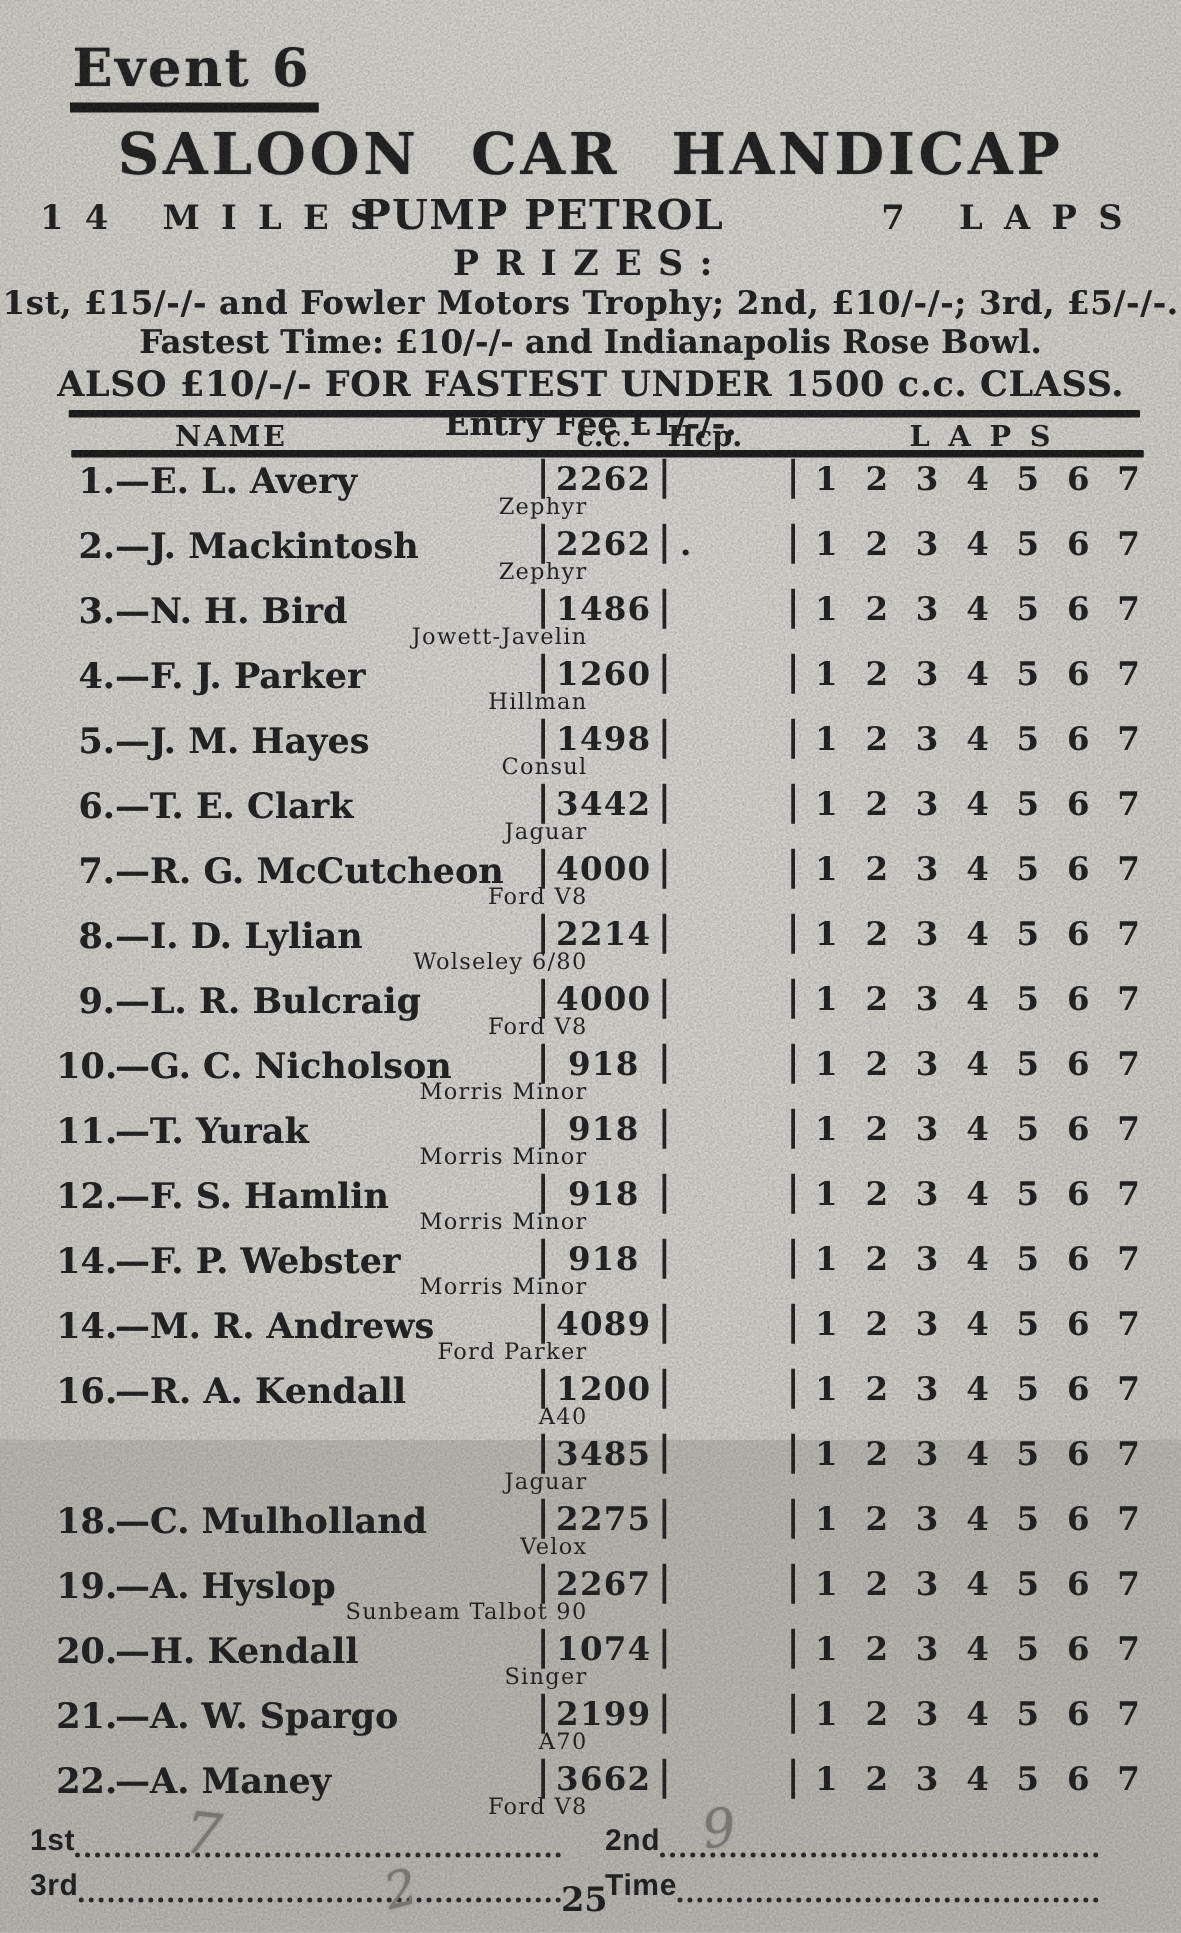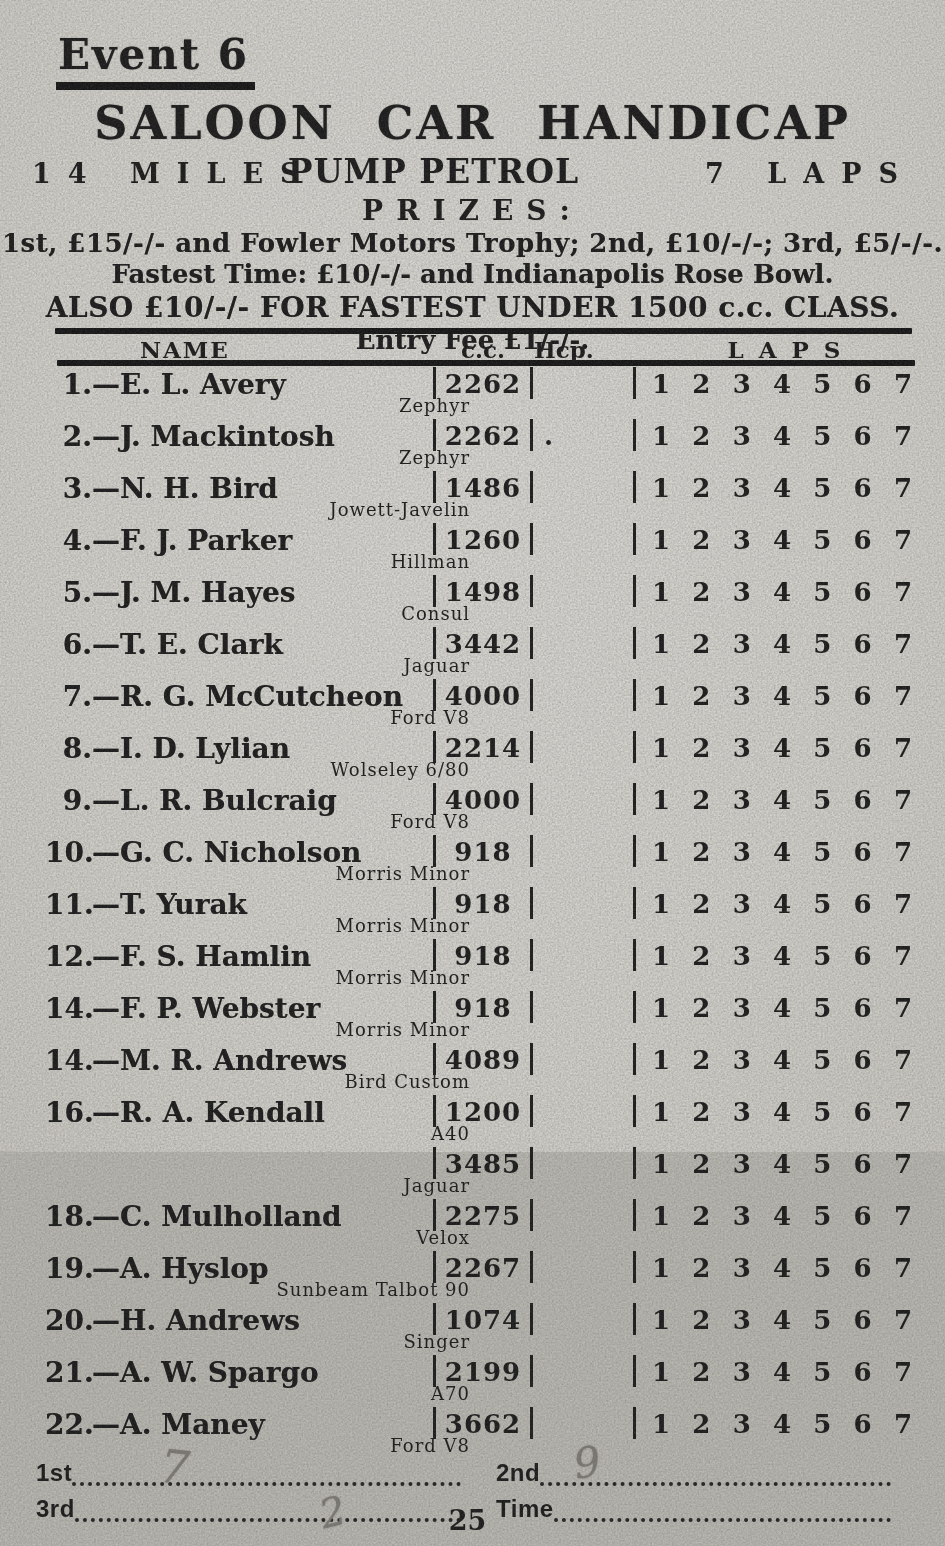--- a/index.html
+++ b/index.html
@@ -61,21 +61,21 @@
   .b1{left:433px;}
   .b2{left:530px;}
   .b3{left:633px;}
   .cell-cc{position:absolute;left:437px;top:1px;width:92px;text-align:center;font-size:26px;font-weight:bold;letter-spacing:1px;}
   .cell-hcp{position:absolute;left:534px;top:1px;width:96px;padding-left:10px;box-sizing:border-box;font-size:26px;font-weight:bold;}
   .cell-laps{position:absolute;left:652px;top:1px;width:260px;display:flex;justify-content:space-between;font-size:26px;font-weight:bold;}
   .cell-car{position:absolute;left:140px;top:27px;width:330px;text-align:right;font-size:18px;font-weight:400;letter-spacing:1px;white-space:nowrap;}
 
   
   .results{position:absolute;left:0;top:1456px;width:945px;font-family:"Liberation Sans",sans-serif;}
-  .res-grid{display:grid;grid-template-columns:425px 395px;column-gap:35px;row-gap:6px;padding-left:36px;}
+  .res-grid{display:grid;grid-template-columns:425px 395px;column-gap:35px;row-gap:6px;padding-left:24px;}
   .res-item{display:flex;align-items:flex-end;}
   .res-label{font-size:24px;font-weight:bold;letter-spacing:.5px;line-height:1;padding-bottom:1px;}
   .res-line{flex:1;position:relative;border-bottom:4px dotted #232323;height:26px;}
   .hw{position:absolute;color:#7e7b76;font-family:"DejaVu Serif",serif;font-style:italic;line-height:1;
       text-shadow:0 0 2px rgba(125,122,118,.6);}
   .hw-first{left:88px;bottom:-8px;font-size:46px;transform:rotate(6deg);}
   .hw-second{left:34px;bottom:-2px;font-size:42px;transform:rotate(-8deg);}
   .hw-third{left:245px;bottom:-14px;font-size:40px;transform:rotate(-14deg);}
   .hw-time{left:40px;bottom:0;font-size:40px;}
   .page-number{position:absolute;left:0;top:1505px;width:945px;text-align:center;
@@ -426,21 +426,21 @@
       <div class="cell-laps">
                 <span>1</span>
                 <span>2</span>
                 <span>3</span>
                 <span>4</span>
                 <span>5</span>
                 <span>6</span>
                 <span>7</span>
               </div>
     </div>
-    <div class="cell-car">Bird Custom</div>
+    <div class="cell-car">Ford Parker</div>
   </div>
 
   <div class="row">
     <div class="row-main">
       <div class="cell-name">
         <span class="num">16.</span><span class="sep">—</span><span class="nm">R. A. Kendall</span>
       </div>
       <div class="vbar b1"></div>
       <div class="cell-cc">1200</div>
       <div class="vbar b2"></div>
@@ -521,21 +521,21 @@
                 <span>6</span>
                 <span>7</span>
               </div>
     </div>
     <div class="cell-car">Sunbeam Talbot 90</div>
   </div>
 
   <div class="row">
     <div class="row-main">
       <div class="cell-name">
-        <span class="num">20.</span><span class="sep">—</span><span class="nm">H. Andrews</span>
+        <span class="num">20.</span><span class="sep">—</span><span class="nm">H. Kendall</span>
       </div>
       <div class="vbar b1"></div>
       <div class="cell-cc">1074</div>
       <div class="vbar b2"></div>
       <div class="cell-hcp"></div>
       <div class="vbar b3"></div>
       <div class="cell-laps">
                 <span>1</span>
                 <span>2</span>
                 <span>3</span>

